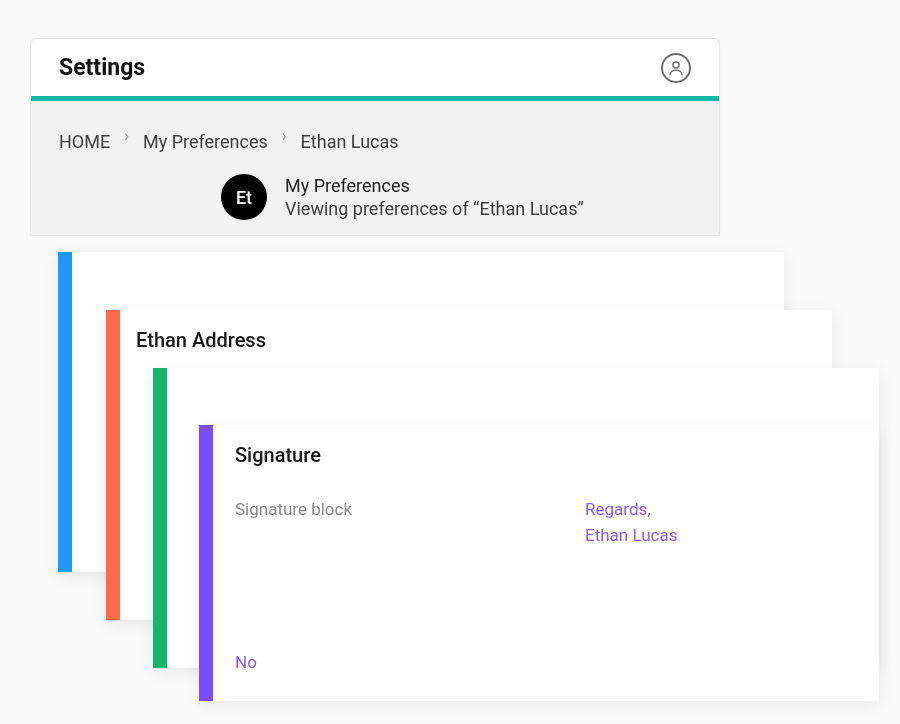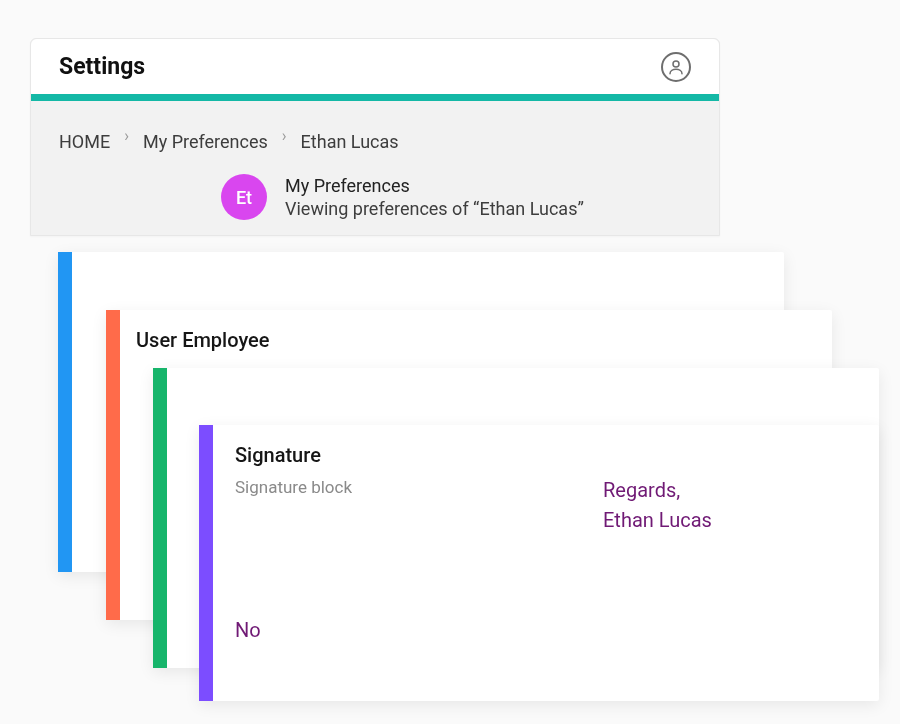--- a/index.html
+++ b/index.html
@@ -22,21 +22,21 @@
       border-radius:6px 6px 0 0;
       box-shadow:0 1px 2px rgba(0,0,0,0.03);
     }
     .header-top {
       background:#ffffff;
       height:62px;
       display:flex;
       align-items:center;
       justify-content:space-between;
       padding:0 28px;
-      border-bottom:7px solid #14b8a6;
+      border-bottom:5px solid #14b8a6;
       border-radius:6px 6px 0 0;
     }
     .page-title {
       font-size:23px;
       font-weight:700;
       color:#111;
     }
     .profile-btn {
       width:30px; height:30px;
       border:2px solid #6e6e6e;
@@ -96,32 +96,32 @@
     
     .c1 { left:58px;  top:252px; width:726px; height:320px; z-index:1; }
     .c2 { left:106px; top:310px; width:726px; height:310px; z-index:2; }
     .c3 { left:153px; top:368px; width:726px; height:300px; z-index:3; }
     .c4 { left:199px; top:425px; width:680px; height:276px; z-index:4; padding-bottom:24px; }
 
     .sig-body { padding-left:6px; }
     .row {
       display:flex;
       align-items:flex-start;
-      margin-top:8px;
-      gap:38px;
+      margin-top:30px;
+      gap:20px;
     }
     .row .label {
       width:330px;
       font-size:17px;
       color:#8a8a8a;
       line-height:1.45;
     }
     .row .value {
-      font-size:20px;
-      color:#701a75;
+      font-size:17px;
+      color:#8b5cf6;
       line-height:1.5;
       white-space:pre-line;
     }
     .spacer { height:72px; }
   </style>
 </head>
 <body>
 
 <div class="header">
   <div class="header-top">
@@ -136,35 +136,35 @@
 
   <nav class="breadcrumb">
     <a>HOME</a>
     <span class="sep">›</span>
     <a>My Preferences</a>
     <span class="sep">›</span>
     <a>Ethan Lucas</a>
   </nav>
 
   <div class="subheader">
-    <div class="avatar" style="background: #d946ef;">Et</div>
+    <div class="avatar" style="background: #000000;">Et</div>
     <div class="sub-texts">
       <span class="sub-title">My Preferences</span>
       <span class="sub-desc">Viewing preferences of “Ethan Lucas”</span>
     </div>
   </div>
 </div>
 
 <div class="card c1">
   <div class="bar" style="background: rgb(33, 150, 243);"></div>
 </div>
 
 <div class="card c2">
   <div class="bar" style="background: rgb(255, 107, 74);"></div>
-  <div class="card-title">User Employee</div>
+  <div class="card-title">Ethan Address</div>
 </div>
 
 <div class="card c3">
   <div class="bar" style="background: rgb(23, 181, 107);"></div>
 </div>
 
 <div class="card c4">
   <div class="bar" style="background: rgb(124, 77, 255);"></div>
   <div class="sig-body">
     <div class="card-title">Signature</div>

